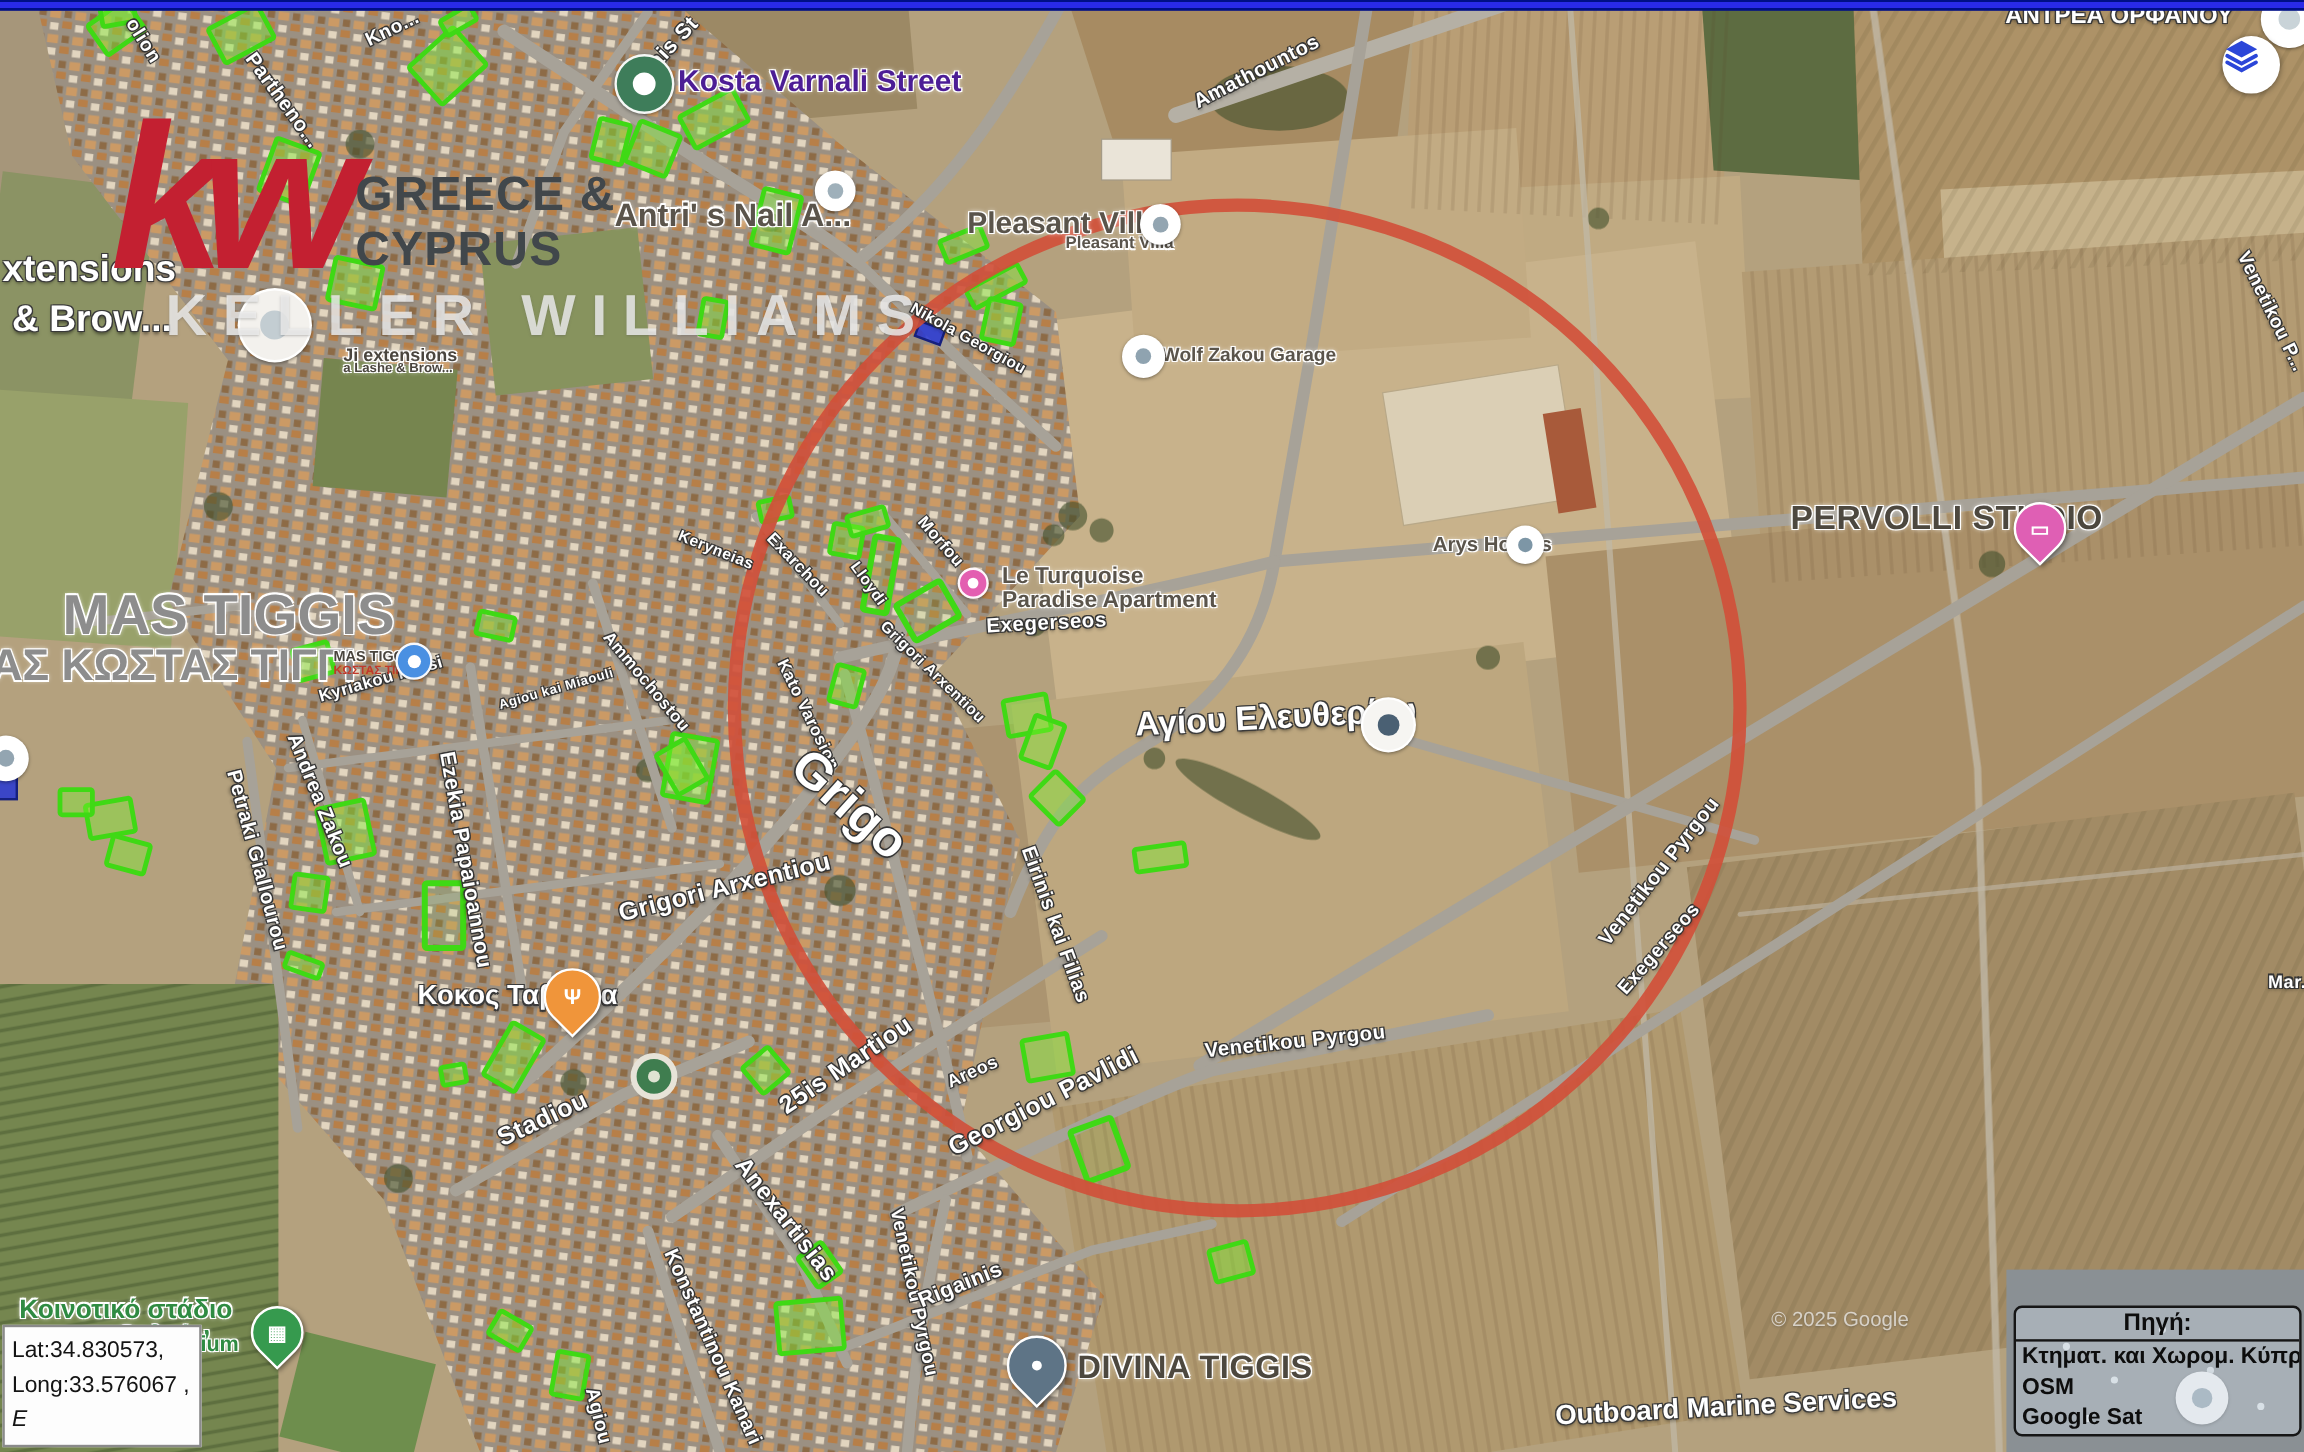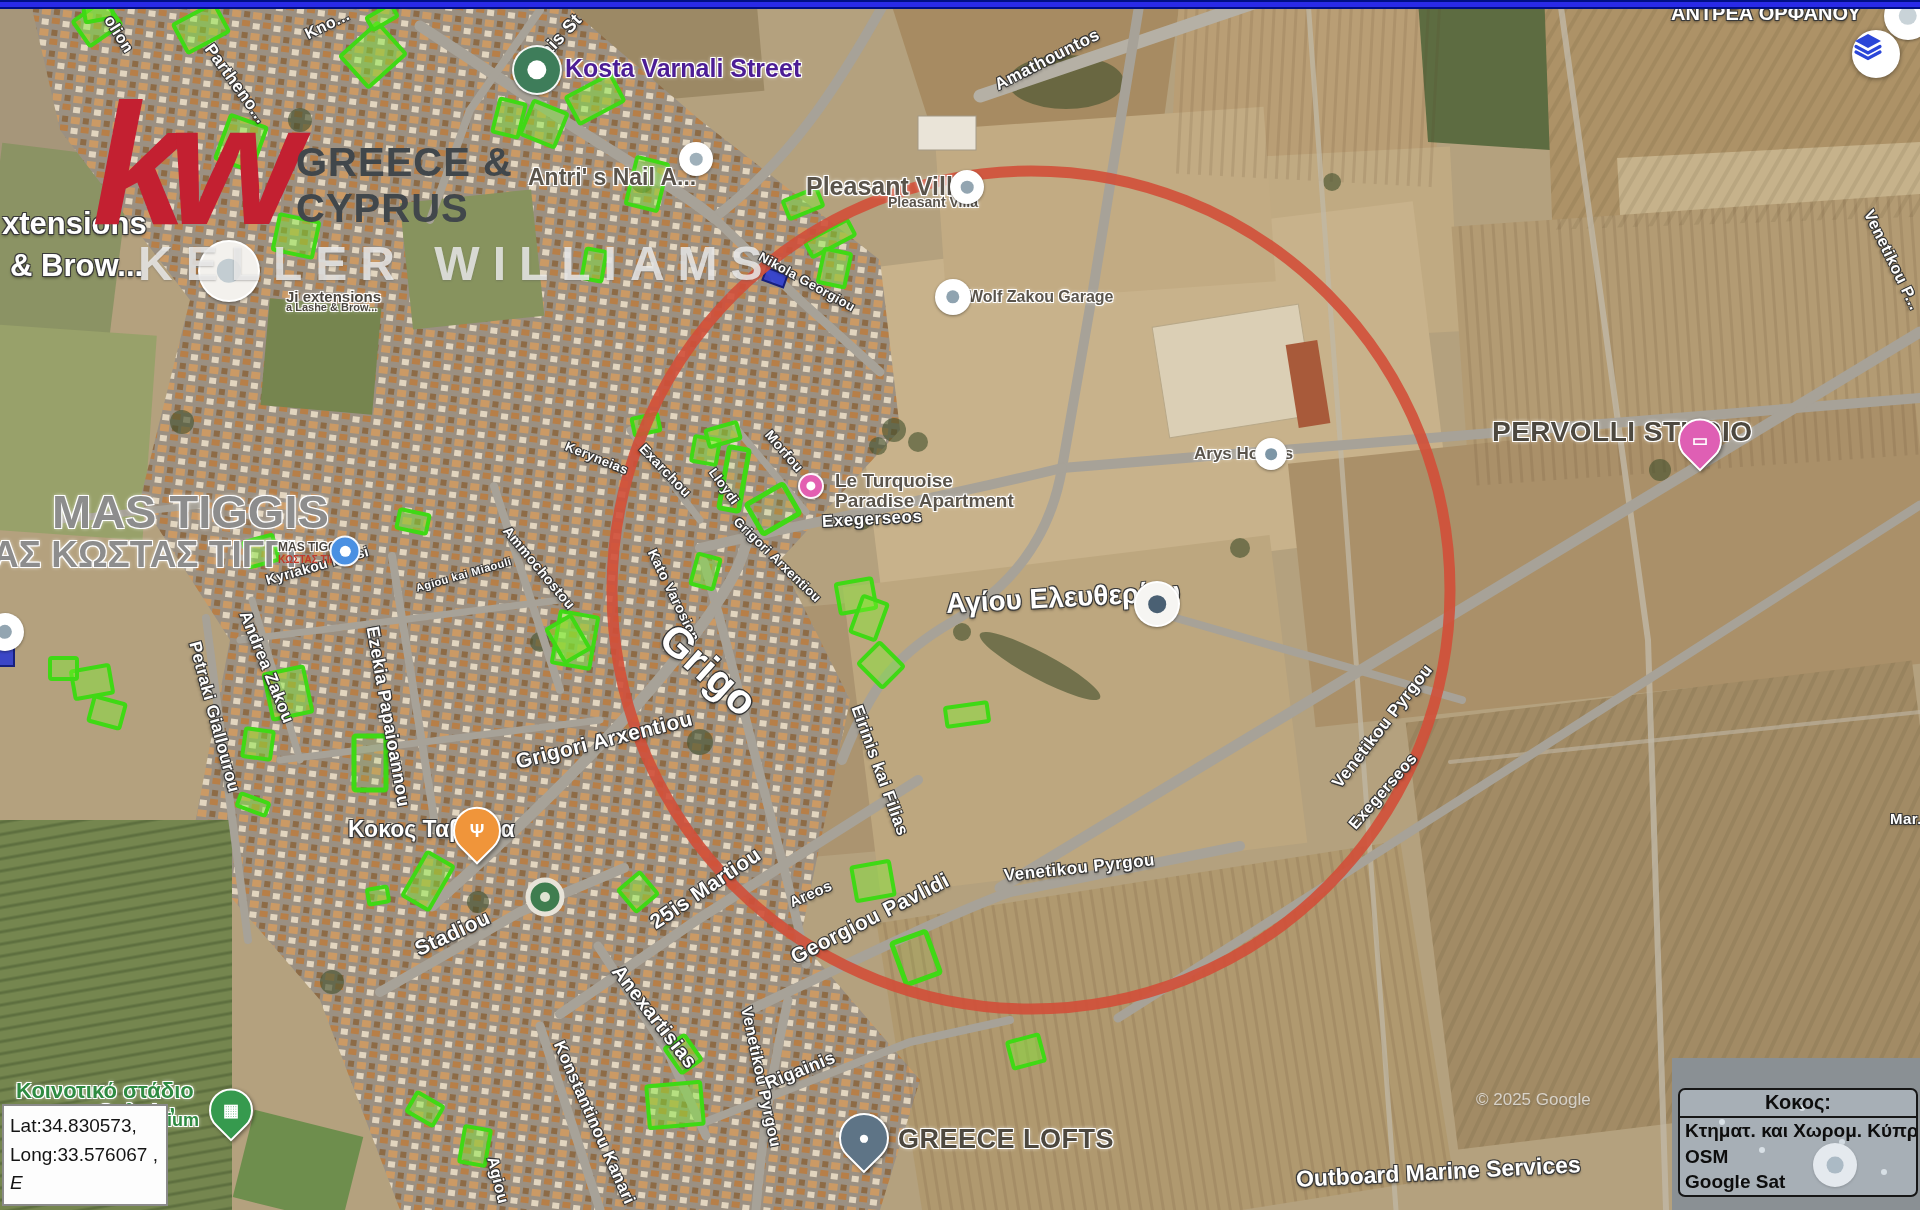--- a/index.html
+++ b/index.html
@@ -280,21 +280,21 @@
       <div class="street" style="left: 766px; top: 1074px; font-size: 18px; transform: rotate(-22deg);">Rigainis</div>
       <div class="street" style="left: 1004px; top: 866px; font-size: 17px; transform: rotate(-6deg);">Venetikou Pyrgou</div>
       <div class="street" style="left: 1336px; top: 776px; font-size: 17px; transform: rotate(-52deg);">Venetikou Pyrgou</div>
       <div class="street" style="left: 1352px; top: 818px; font-size: 16px; transform: rotate(-49deg);">Exegerseos</div>
       <div class="street" style="left: 492px; top: 1148px; font-size: 16px; transform: rotate(76deg);">Agiou</div>
       <div class="street" style="left: 1890px; top: 810px; font-size: 15px; transform: rotate(0deg);">Mar...</div>
     </div>
 
   <div class="layer" id="poi-layer">
       <div class="poi c-green halo-w" style="left: 565px; top: 54px; font-size: 25px;">Kosta Varnali Street</div>
-      <div class="poi c-dark halo-w" style="left: 528px; top: 164px; font-size: 23px;">Antri' s Nail A...</div>
+      <div class="poi c-dark halo-w" style="left: 512px; top: 164px; font-size: 27px;">Antri' s Nail A...</div>
       <div class="poi c-white" style="left: 2px; top: 206px; font-size: 31px;">xtensions</div>
       <div class="poi c-white" style="left: 10px; top: 248px; font-size: 31px;">&amp; Brow...</div>
       <div class="poi c-tiny halo-w" style="left: 286px; top: 288px; font-size: 15px;">Ji extensions</div>
       <div class="poi c-tiny halo-w" style="left: 286px; top: 301px; font-size: 11px;">a Lashe &amp; Brow...</div>
       <div class="poi c-dark halo-w" style="left: 806px; top: 172px; font-size: 25px;">Pleasant Villa</div>
       <div class="poi c-dark halo-w" style="left: 888px; top: 194px; font-size: 14px;">Pleasant Villa</div>
       <div class="poi c-dark halo-w" style="left: 968px; top: 288px; font-size: 16px;">Wolf Zakou Garage</div>
       <div class="poi c-dark halo-w" style="left: 835px; top: 470px; font-size: 19px;">Le Turquoise</div>
       <div class="poi c-dark halo-w" style="left: 835px; top: 490px; font-size: 19px;">Paradise Apartment</div>
       <div class="poi c-dark halo-w" style="left: 1194px; top: 444px; font-size: 17px;">Arys Homes</div>
@@ -302,21 +302,21 @@
       <div class="poi c-white" style="left: 946px; top: 588px; font-size: 28px; transform: rotate(-3deg);">Αγίου Ελευθερίου</div>
       <div class="poi c-white" style="left: 1671px; top: 2px; font-size: 20px;">ΑΝΤΡΕΑ ΟΡΦΑΝΟΥ</div>
       <div class="poi c-biggray halo-w" style="left: 52px; top: 484px; font-size: 47px;">MAS TIGGIS</div>
       <div class="poi c-biggray halo-w" style="left: -8px; top: 534px; font-size: 37px;">ΑΣ ΚΩΣΤΑΣ ΤΙΓΓΙ</div>
       <div class="poi c-tiny halo-w" style="left: 278px; top: 540px; font-size: 12px;">MAS TIGGIS</div>
       <div class="poi c-tinyred" style="left: 278px; top: 554px; font-size: 10px;">ΚΩΣΤΑΣ ΤΙΓΓΙΣ</div>
       <div class="poi c-white" style="left: 348px; top: 816px; font-size: 23px;">Κοκος Ταβέρνα</div>
       <div class="poi c-stadium halo-w" style="left: 16px; top: 1078px; font-size: 22px;">Κοινοτικό στάδιο</div>
       <div class="poi c-stadium halo-w" style="left: 58px; top: 1100px; font-size: 22px;">περβολιών</div>
       <div class="poi c-stadium halo-w" style="left: 128px; top: 1110px; font-size: 18px;">Stadium</div>
-      <div class="poi c-darkbold halo-w" style="left: 898px; top: 1124px; font-size: 27px;">GREECE LOFTS</div>
+      <div class="poi c-darkbold halo-w" style="left: 898px; top: 1124px; font-size: 27px;">DIVINA TIGGIS</div>
       <div class="poi c-white" style="left: 1296px; top: 1166px; font-size: 23px; transform: rotate(-3deg);">Outboard Marine Services</div>
       <div class="poi c-credit" style="left: 1440px; top: 1090px; font-size: 17px;">© 2025 Google</div>
     </div>
 
   <div class="layer" id="marker-layer">
       <div class="mdot" style="left: 537px; top: 70px; width: 46px; height: 46px; background: rgb(62, 125, 90);">
         <span class="mdot-inner" style="background: rgb(255, 255, 255);"></span>
       </div>
       <div class="mdot" style="left: 696px; top: 159px; width: 30px; height: 30px; background: rgb(255, 255, 255);">
         <span class="mdot-inner" style="background: rgb(159, 176, 186);"></span>
@@ -382,19 +382,19 @@
     </span>
   </button>
 
   <div class="coords-box">
     <div>Lat:34.830573,</div>
     <div>Long:33.576067 ,</div>
     <div class="e">E</div>
   </div>
 
   <div class="source-box">
-    <div class="source-title">Κοκος:</div>
+    <div class="source-title">Πηγή:</div>
     <div class="source-line">Κτηματ. και Χωρομ. Κύπρου</div>
     <div class="source-line">OSM</div>
     <div class="source-line">Google Sat</div>
   </div>
 
 </div>
 
 </body></html>

